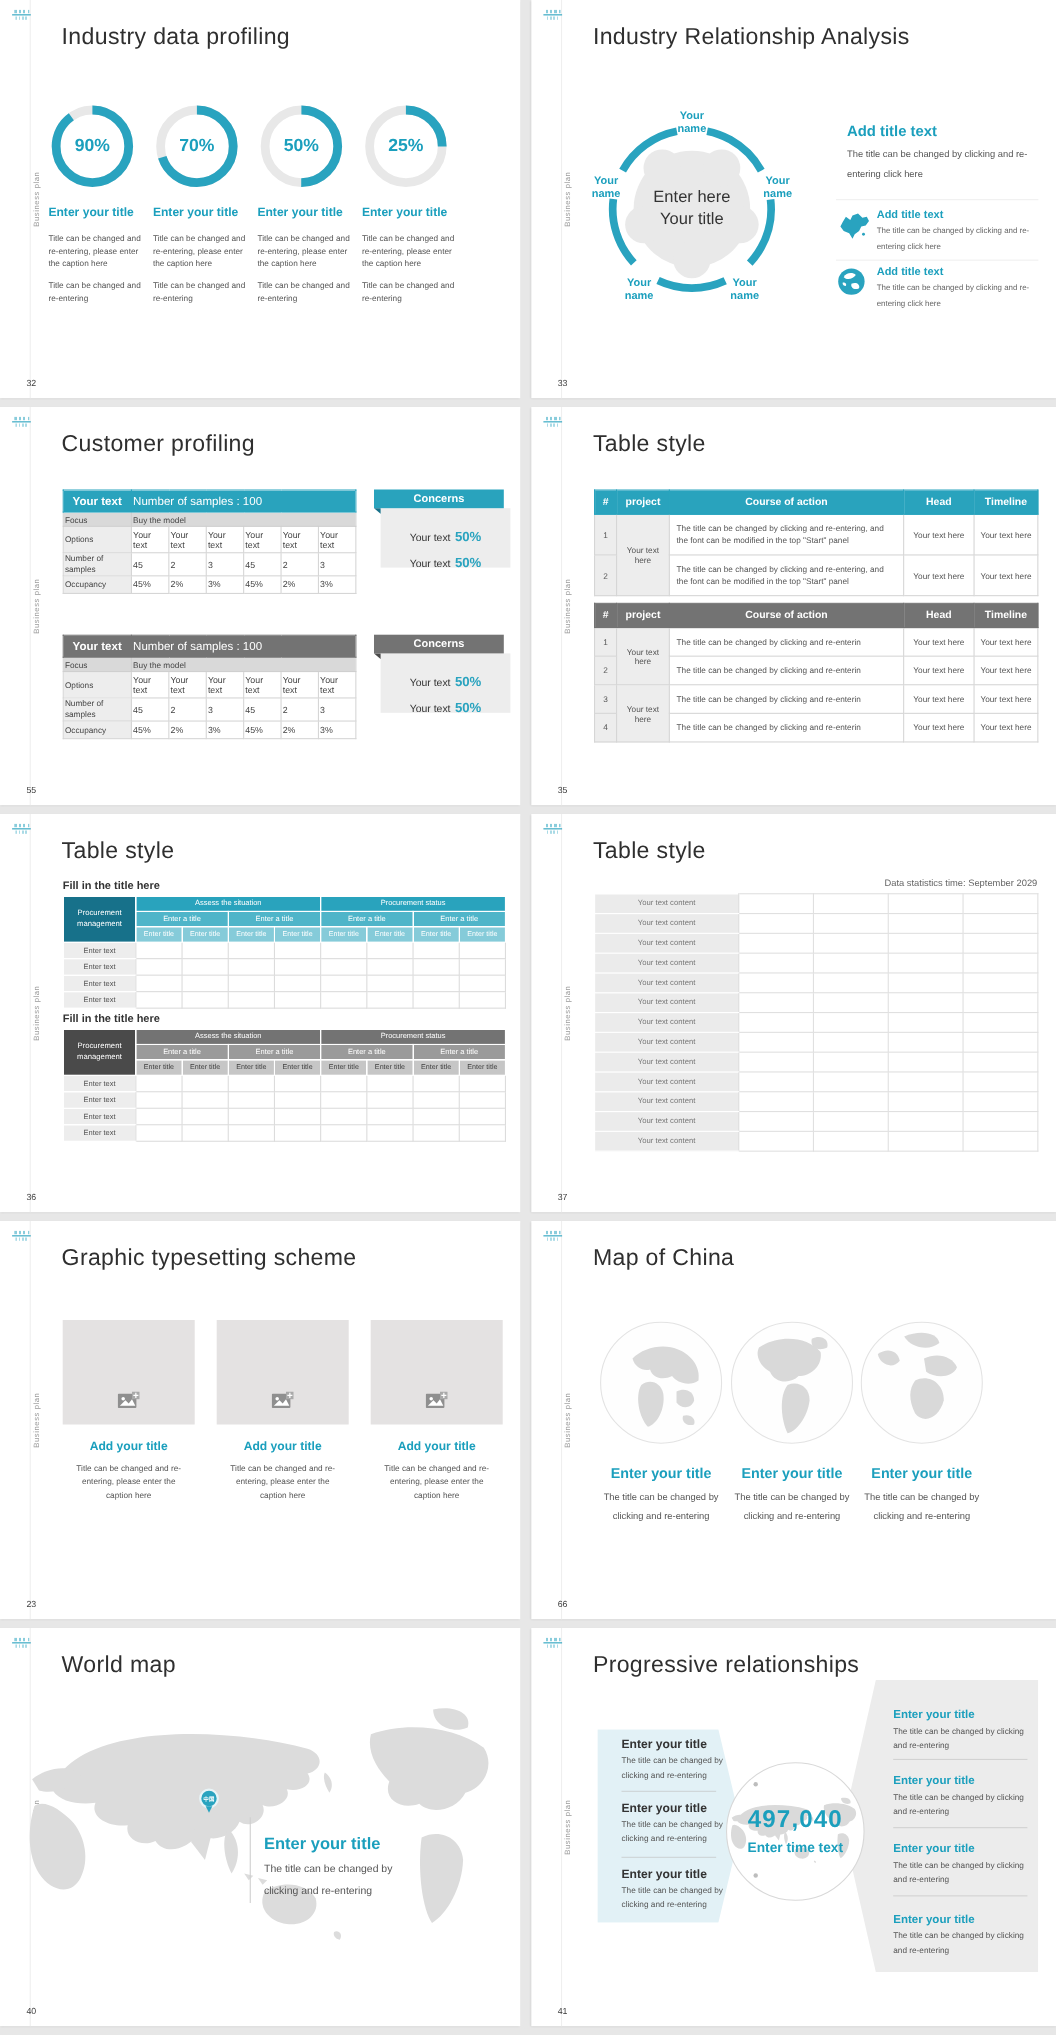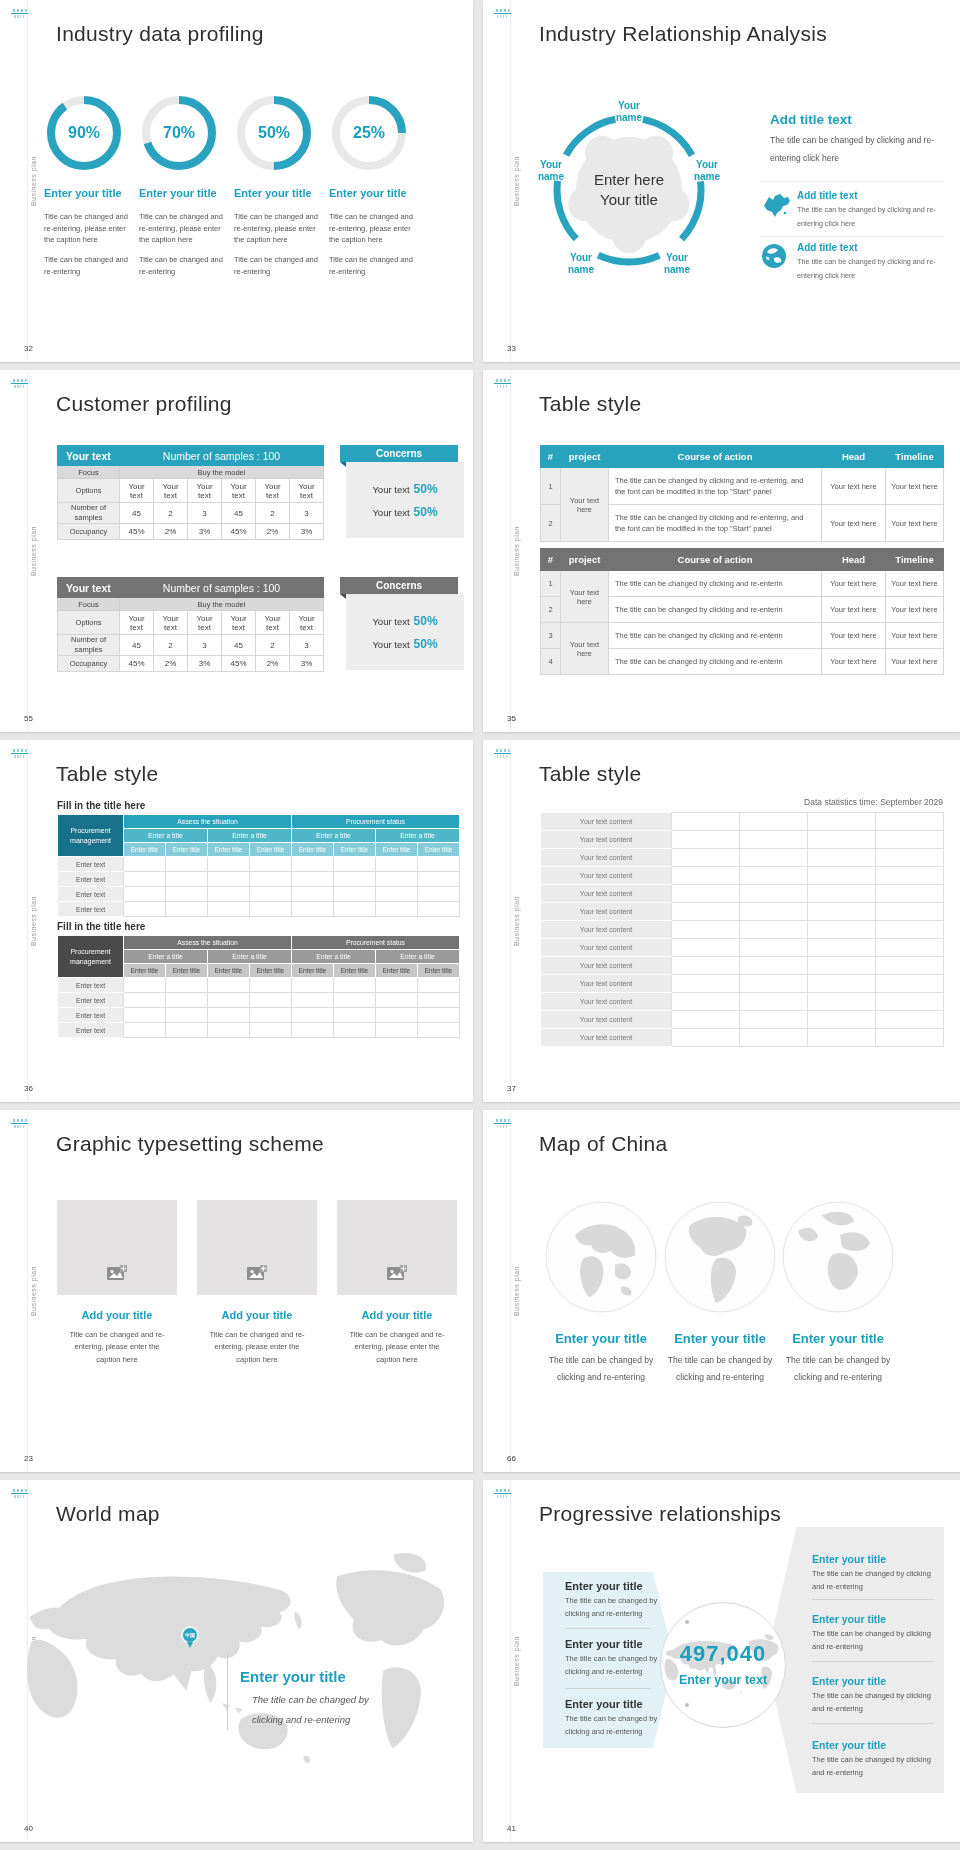--- a/index.html
+++ b/index.html
@@ -35,29 +35,29 @@
   .s33-head{position:absolute;left:287px;top:112px;font-size:13.5px;font-weight:bold;color:#1b9fbd;}
   .s33-body{position:absolute;left:287px;top:132px;width:172px;font-size:8.5px;color:#555;line-height:2.1;}
   .hdiv{position:absolute;height:1px;background:#f0f0f0;left:277px;width:184px;}
   .s33-item-title{position:absolute;font-size:10px;font-weight:bold;color:#1b9fbd;}
   .s33-item-body{position:absolute;width:152px;font-size:7.2px;color:#666;line-height:1.9;}
   .s33-icon{position:absolute;}
   
   table{border-collapse:collapse;table-layout:fixed;}
   
   .t34{position:absolute;left:57px;font-size:8px;color:#444;}
-  .t34 td{border:1px solid #d6d6d6;text-align:center;padding:0 1px;overflow:hidden;}
+  .t34 td{border:1px solid #d6d6d6;text-align:left;padding:0 1px;overflow:hidden;}
   .t34 .hrow td{background:var(--h);color:#fff;border-color:var(--h);font-size:10.5px;}
   .t34 .hl{font-weight:bold;text-align:left;padding-left:8px;}
   .t34 .r2 td{background:#d9d9d9;font-size:7.5px;border-color:#cfcfcf;}
   .t34 .lab{background:#ededed;font-size:7.5px;line-height:1.3;}
   .cbox{position:absolute;width:118px;}
   .ribbon{position:relative;left:-6px;width:118px;height:17px;background:var(--h);color:#fff;font-weight:bold;font-size:10px;text-align:center;line-height:17px;}
   .ribbon::after{content:"";position:absolute;left:0;top:17px;border-top:5px solid var(--fold);border-left:6px solid transparent;width:0;height:0;}
-  .cbody{background:#ededed;height:76px;box-sizing:border-box;padding-top:17px;text-align:center;}
+  .cbody{background:#ededed;height:54px;box-sizing:border-box;padding-top:17px;text-align:center;}
   .cline{margin-bottom:5px;}
   .ct{font-size:9.5px;color:#333;}
   .cv{font-size:12px;font-weight:bold;color:var(--accent);margin-left:4px;}
   
   .t35{position:absolute;left:57px;font-size:7.5px;color:#555;width:403px;}
   .t35 th,.t35 td{border:1px solid #d6d6d6;}
   .t35 .hrow th{background:var(--h);color:#fff;border-color:var(--h);font-size:9.5px;font-weight:bold;height:19px;}
   .t35 .num,.t35 .proj{background:#ededed;text-align:center;}
   .t35 .course{text-align:left;padding:2px 6px;line-height:1.5;}
   .t35 .c{text-align:center;}
@@ -88,21 +88,21 @@
   .gcol{position:absolute;top:91px;width:130px;text-align:center;}
   .g-title{margin-top:14px;font-size:13px;font-weight:bold;color:#1b9fbd;}
   .g-cap{margin-top:6px;font-size:8.5px;color:#555;line-height:1.95;padding:0 4px;}
   
   .map40{position:absolute;left:25px;top:68px;}
   .pin{position:absolute;left:181px;top:146px;width:18px;height:24px;z-index:2;}
   .pin .head{width:18px;height:18px;border-radius:50%;background:var(--accent);border:2px solid #e8f4f7;box-sizing:border-box;display:flex;align-items:center;justify-content:center;color:#fff;font-size:5px;font-weight:bold;}
   .pin::after{content:"";position:absolute;left:6px;top:16px;border-left:3px solid transparent;border-right:3px solid transparent;border-top:6px solid var(--accent);width:0;height:0;}
   .conn40{position:absolute;left:227px;top:172px;width:1px;height:78px;background:#cfcfcf;}
   .s40-title{position:absolute;left:240px;top:188px;font-size:15px;font-weight:bold;color:#1b9fbd;}
-  .s40-cap{position:absolute;left:252px;width:180px;font-size:9.5px;color:#555;font-style:italic;}
+  .s40-cap{position:absolute;left:240px;width:180px;font-size:9.5px;color:#555;}
   
   .pr-left{position:absolute;left:60px;top:92px;width:131px;height:176px;background:#e2f1f6;clip-path:polygon(0 0,84% 0,100% 50%,84% 100%,0 100%);z-index:1;}
   .pr-right{position:absolute;left:283px;top:47px;width:178px;height:266px;background:#ececec;clip-path:polygon(17% 0,100% 0,100% 100%,17% 100%,0 50%);z-index:1;}
   .pr-item{position:absolute;}
   .pr-item .t{font-size:11px;font-weight:bold;color:#333;}
   .pr-item .cap{margin-top:3px;font-size:7.5px;color:#555;line-height:1.7;}
   .pr-right .pr-item .t{font-size:10.5px;color:#1b9fbd;}
   .pr-div{position:absolute;height:1px;background:#c2c2c2;opacity:.6;}
   .pr-circle{position:absolute;left:177px;top:122px;width:126px;height:126px;border-radius:50%;background:#fff;border:1px solid #d8d8d8;box-sizing:border-box;z-index:2;overflow:hidden;text-align:center;}
   .pr-map{position:absolute;left:3px;top:30px;opacity:.85;}
@@ -904,17 +904,17 @@
       <div class="t">Enter your title</div>
       <div class="cap">The title can be changed by clicking and re-entering</div>
     </div>
   </div>
 
   <div class="pr-circle">
     <svg class="pr-map" width="120" height="69" viewBox="0 0 420 240" preserveAspectRatio="none" style="fill:#d4d4d4">
         <use href="#wmap"></use>
       </svg>
     <div class="pr-val">497,040</div>
-    <div class="pr-lbl">Enter your text</div>
+    <div class="pr-lbl">Enter time text</div>
   </div>
   <div class="pr-dot" style="left:202px;top:140px"></div>
   <div class="pr-dot" style="left:202px;top:223px"></div>
 </div>
 
 </body></html>

